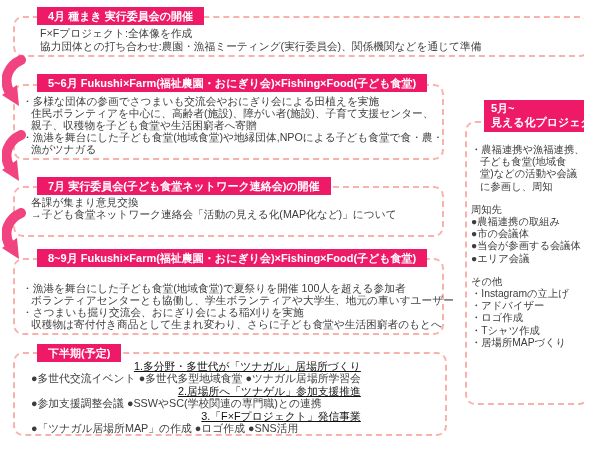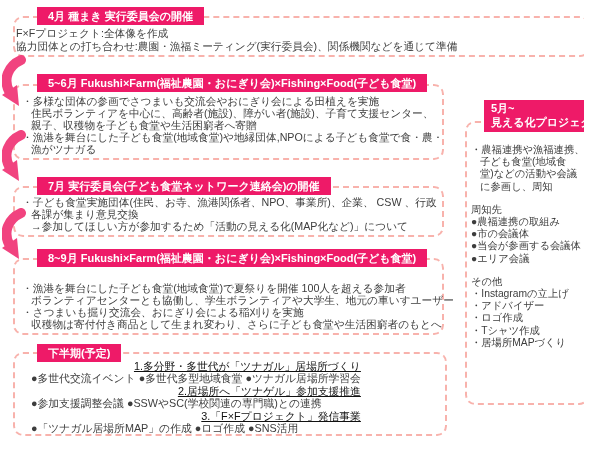--- a/index.html
+++ b/index.html
@@ -28,21 +28,21 @@
   .arrow{position:absolute;z-index:4;color:var(--arrow,#f1437f);width:30px;height:52px;}
   .arrow svg{display:block;width:100%;height:100%;}
 </style>
 </head>
 <body>
 
 <div class="page">
 
   <div class="box" id="sec1-box" style="left:13px;top:16px;width:577px;height:41px;"></div>
   <div class="hdr" id="sec1-hdr" style="left:37px;top:7px;">4月 種まき 実行委員会の開催</div>
-  <div class="body" id="sec1-body" style="left:16px;top:27px;">
+  <div class="body" id="sec1-body" style="left:40px;top:27px;">
       <div class="ln">F×Fプロジェクト:全体像を作成</div>
       <div class="ln">協力団体との打ち合わせ:農園・漁福ミーティング(実行委員会)、関係機関などを通じて準備</div>
     </div>
 
   <div class="arrow" style="left:2px;top:55px;">
     <svg viewBox="0 0 30 52" aria-hidden="true">
       <path d="M19 5 C 6 11, 1 24, 7 36" fill="none" stroke="currentColor" stroke-width="10" stroke-linecap="round"></path>
       <polygon points="17,51 0,40 15,30" fill="currentColor"></polygon>
     </svg>
   </div>
@@ -60,23 +60,22 @@
   <div class="arrow" style="left:2px;top:130px;">
     <svg viewBox="0 0 30 52" aria-hidden="true">
       <path d="M19 5 C 6 11, 1 24, 7 36" fill="none" stroke="currentColor" stroke-width="10" stroke-linecap="round"></path>
       <polygon points="17,51 0,40 15,30" fill="currentColor"></polygon>
     </svg>
   </div>
 
   <div class="box" id="sec3-box" style="left:13px;top:186px;width:431px;height:51px;"></div>
   <div class="hdr" id="sec3-hdr" style="left:37px;top:177px;">7月 実行委員会(子ども食堂ネットワーク連絡会)の開催</div>
   <div class="body" id="sec3-body" style="left:22px;top:196px;">
-      <div class="ln">・子ども食堂実施団体(住民、お寺、漁港関係者、NPO、事業所)、企業、 CSW 、行政</div>
       <div class="ln ind">各課が集まり意見交換</div>
-      <div class="ln ind">→参加してほしい方が参加するため「活動の見える化(MAP化など)」について</div>
+      <div class="ln ind">→子ども食堂ネットワーク連絡会「活動の見える化(MAP化など)」について</div>
     </div>
 
   <div class="arrow" style="left:2px;top:208px;">
     <svg viewBox="0 0 30 52" aria-hidden="true">
       <path d="M19 5 C 6 11, 1 24, 7 36" fill="none" stroke="currentColor" stroke-width="10" stroke-linecap="round"></path>
       <polygon points="17,51 0,40 15,30" fill="currentColor"></polygon>
     </svg>
   </div>
 
   <div class="box" id="sec4-box" style="left:13px;top:258px;width:431px;height:77px;"></div>

